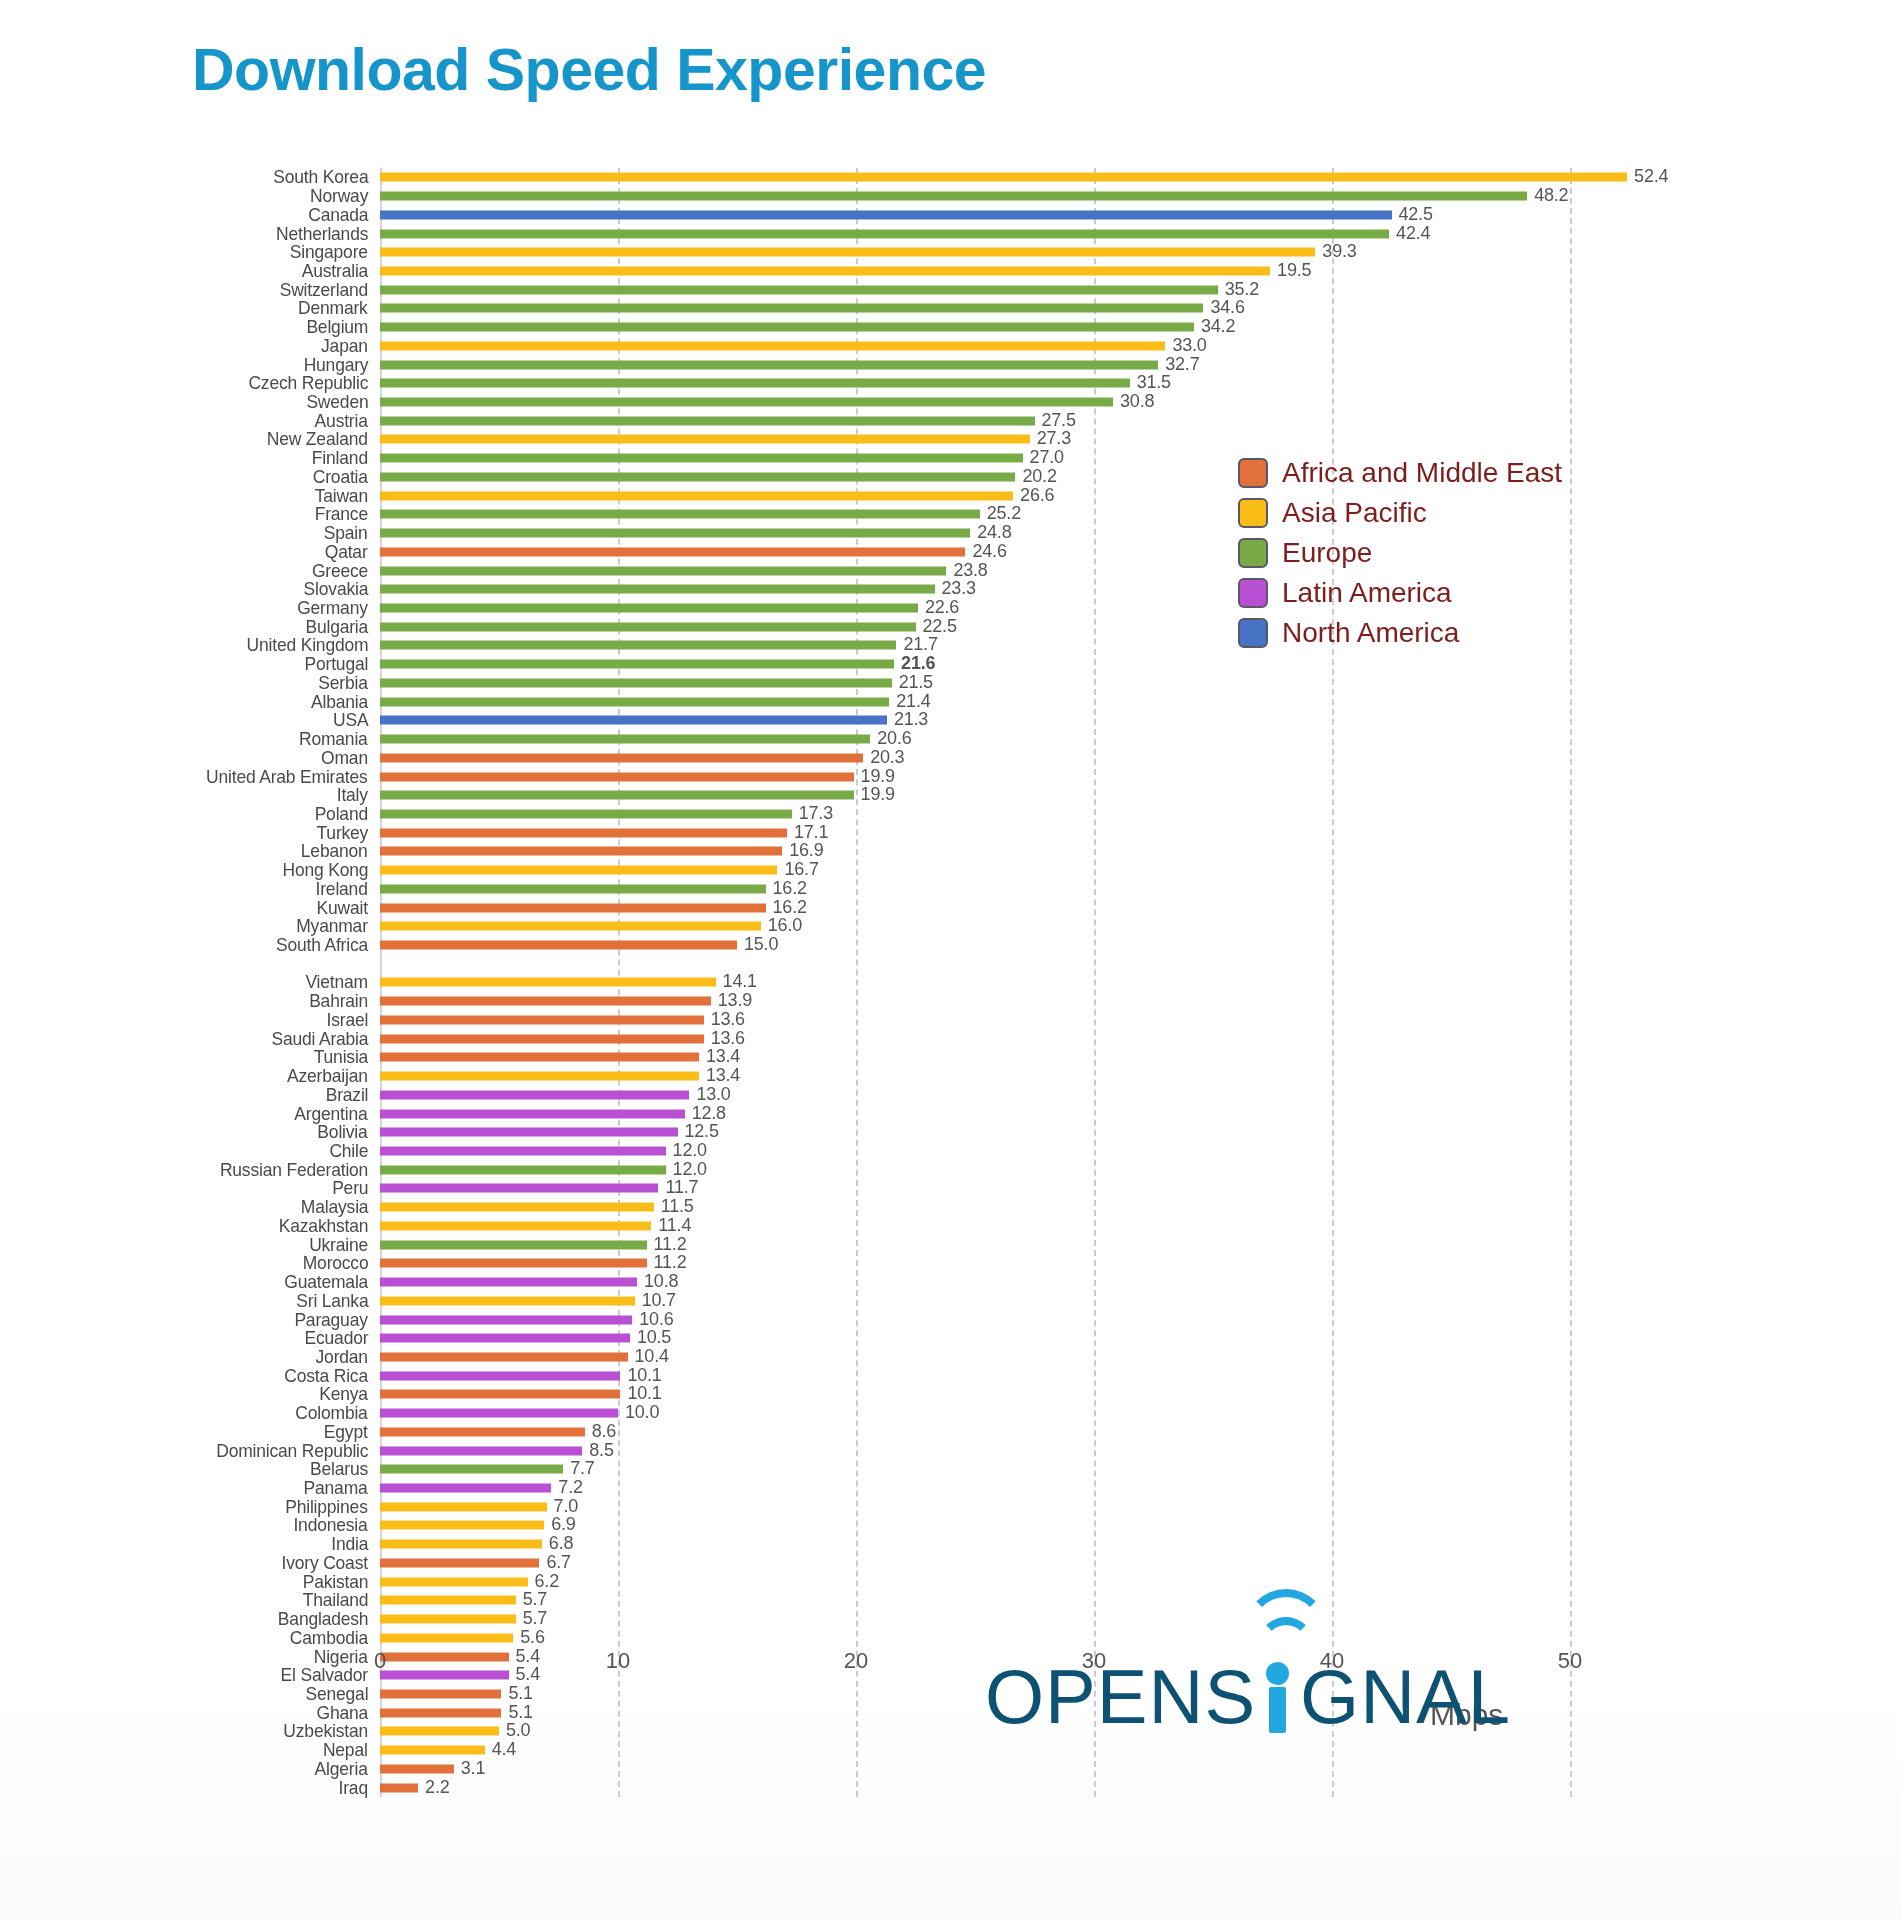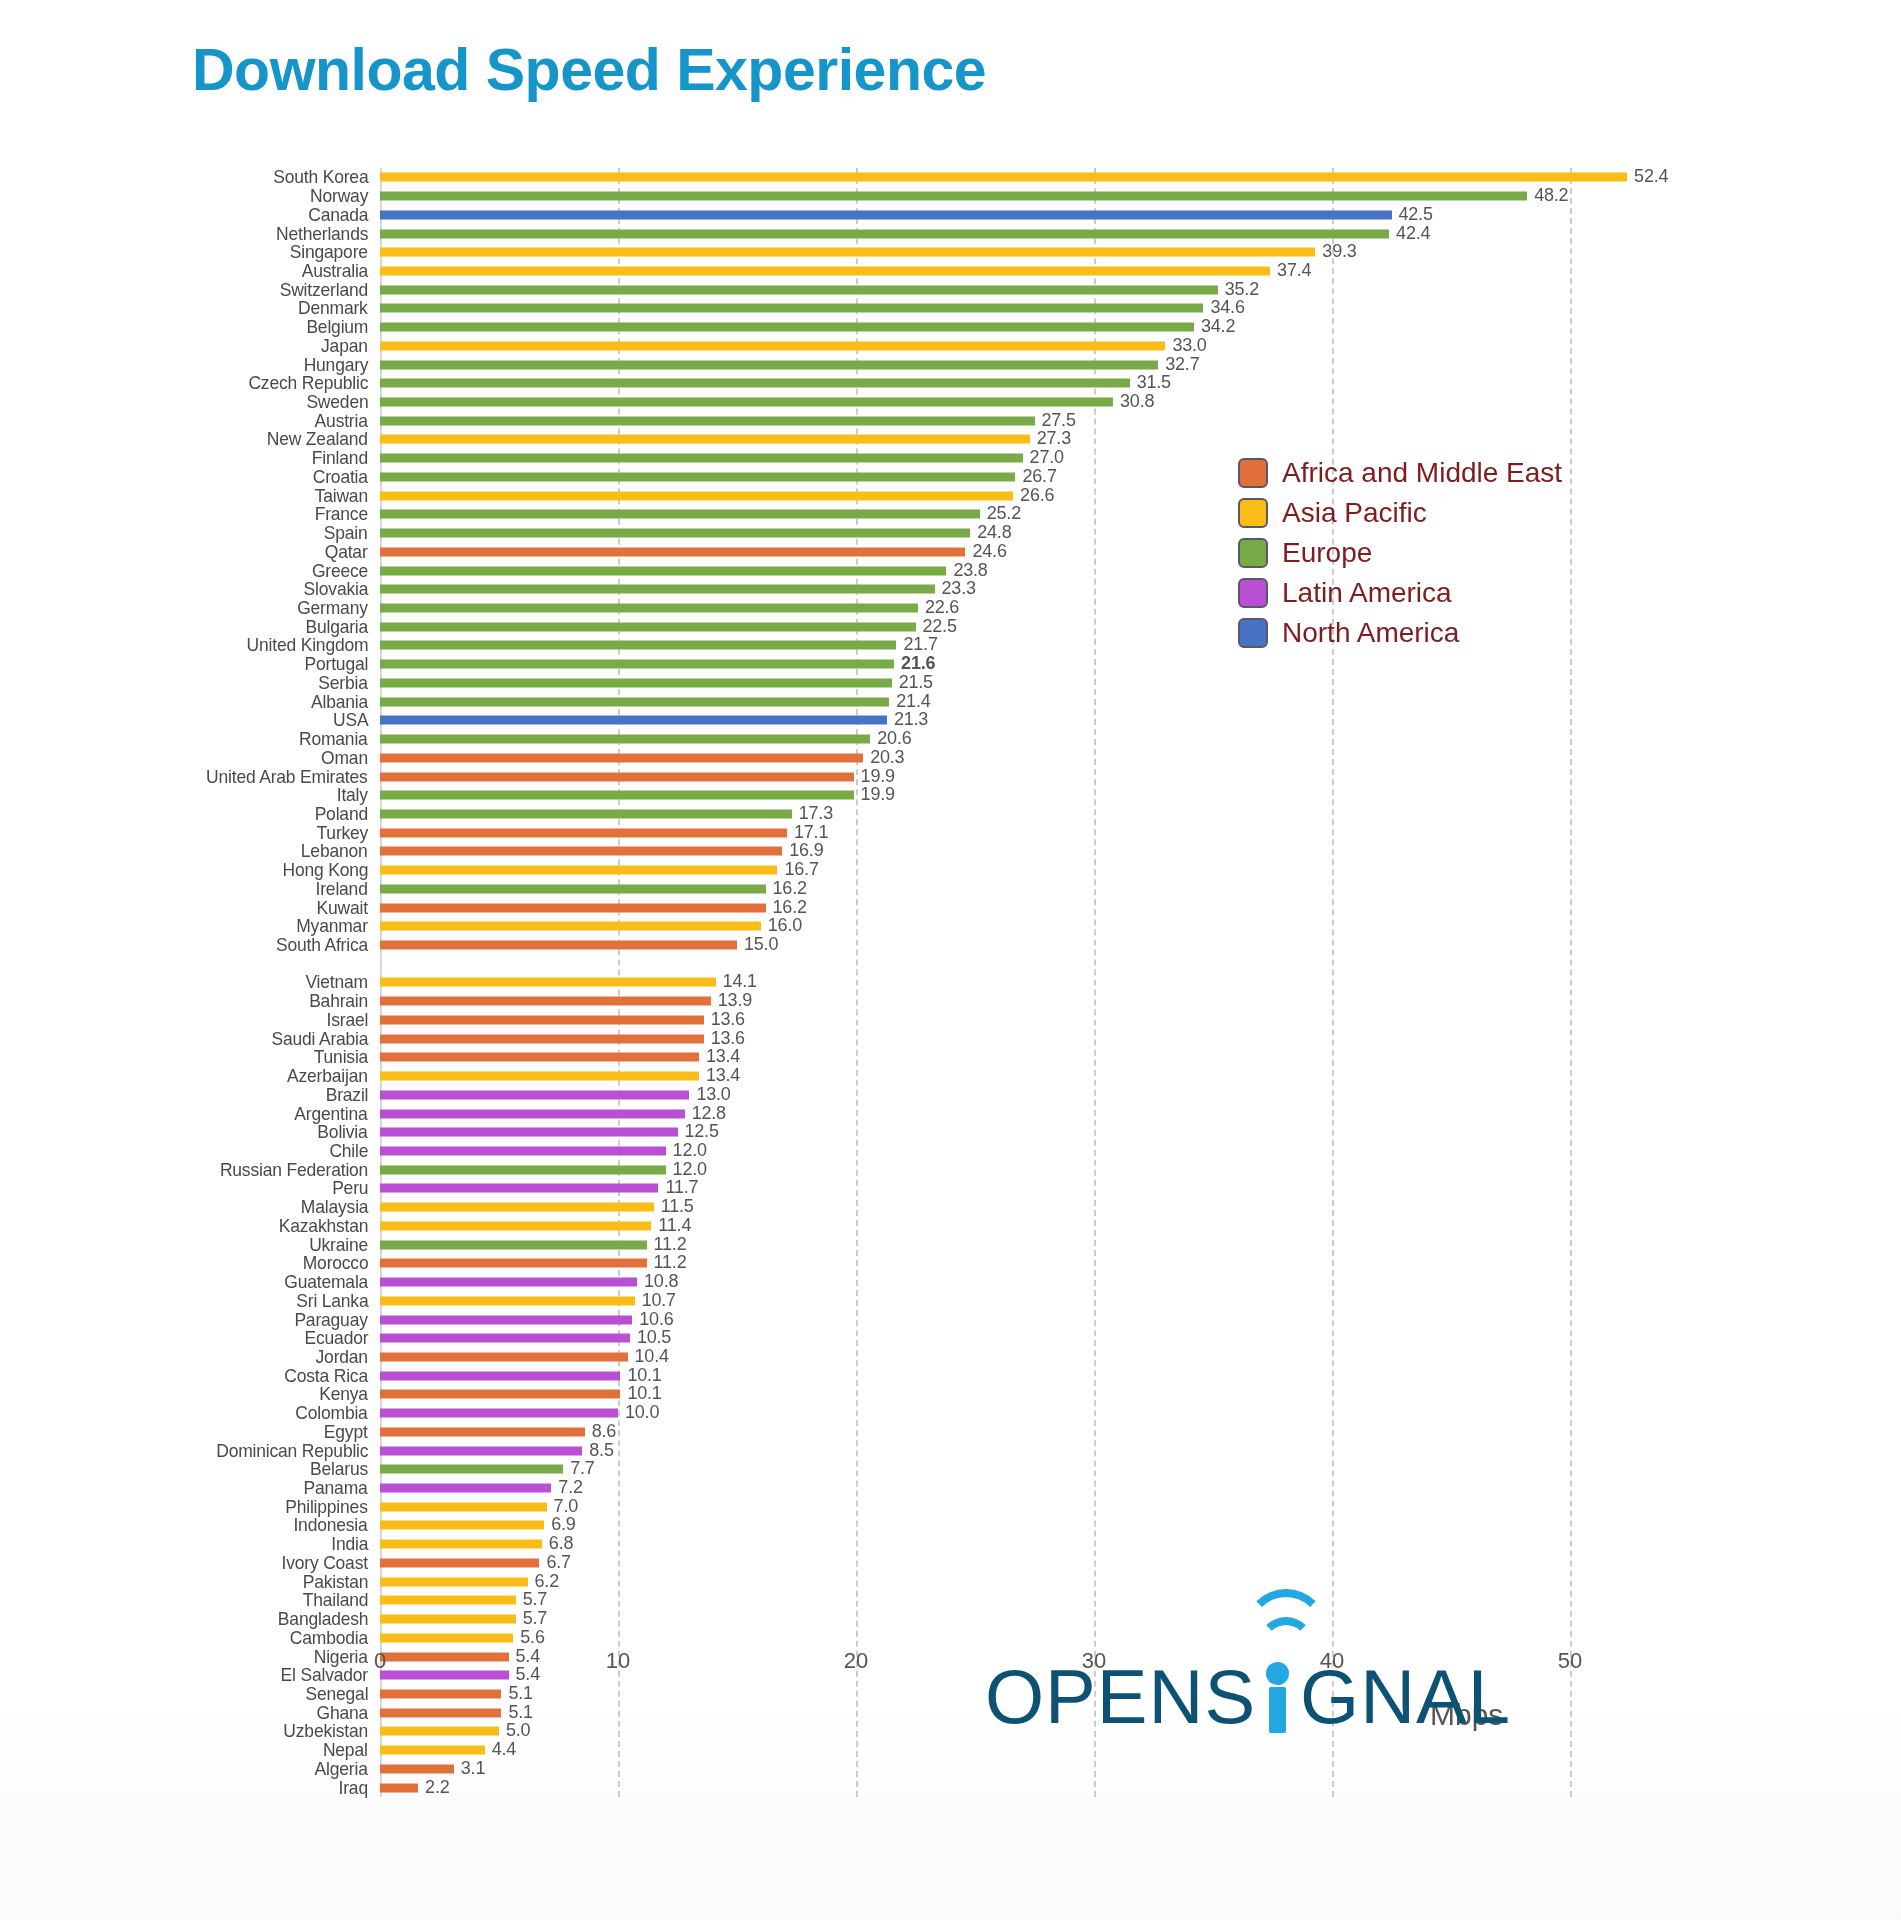--- a/index.html
+++ b/index.html
@@ -244,21 +244,21 @@
           <div class="bar-value" style="left: 1009.12px;">42.4</div>
         </div>
         <div class="row" style="top: 74.8966px; height: 18.7241px;">
           <div class="row-label"><span>Singapore</span></div>
           <div class="bar" style="width: 935.34px; background: rgb(250, 188, 22);"></div>
           <div class="bar-value" style="left: 935.34px;">39.3</div>
         </div>
         <div class="row" style="top: 93.6207px; height: 18.7241px;">
           <div class="row-label"><span>Australia</span></div>
           <div class="bar" style="width: 890.12px; background: rgb(250, 188, 22);"></div>
-          <div class="bar-value" style="left: 890.12px;">37.4</div>
+          <div class="bar-value" style="left: 890.12px;">19.5</div>
         </div>
         <div class="row" style="top: 112.345px; height: 18.7241px;">
           <div class="row-label"><span>Switzerland</span></div>
           <div class="bar" style="width: 837.76px; background: rgb(120, 171, 71);"></div>
           <div class="bar-value" style="left: 837.76px;">35.2</div>
         </div>
         <div class="row" style="top: 131.069px; height: 18.7241px;">
           <div class="row-label"><span>Denmark</span></div>
           <div class="bar" style="width: 823.48px; background: rgb(120, 171, 71);"></div>
           <div class="bar-value" style="left: 823.48px;">34.6</div>
@@ -299,21 +299,21 @@
           <div class="bar-value" style="left: 649.74px;">27.3</div>
         </div>
         <div class="row" style="top: 280.862px; height: 18.7241px;">
           <div class="row-label"><span>Finland</span></div>
           <div class="bar" style="width: 642.6px; background: rgb(120, 171, 71);"></div>
           <div class="bar-value" style="left: 642.6px;">27.0</div>
         </div>
         <div class="row" style="top: 299.586px; height: 18.7241px;">
           <div class="row-label"><span>Croatia</span></div>
           <div class="bar" style="width: 635.46px; background: rgb(120, 171, 71);"></div>
-          <div class="bar-value" style="left: 635.46px;">26.7</div>
+          <div class="bar-value" style="left: 635.46px;">20.2</div>
         </div>
         <div class="row" style="top: 318.31px; height: 18.7241px;">
           <div class="row-label"><span>Taiwan</span></div>
           <div class="bar" style="width: 633.08px; background: rgb(250, 188, 22);"></div>
           <div class="bar-value" style="left: 633.08px;">26.6</div>
         </div>
         <div class="row" style="top: 337.034px; height: 18.7241px;">
           <div class="row-label"><span>France</span></div>
           <div class="bar" style="width: 599.76px; background: rgb(120, 171, 71);"></div>
           <div class="bar-value" style="left: 599.76px;">25.2</div>

